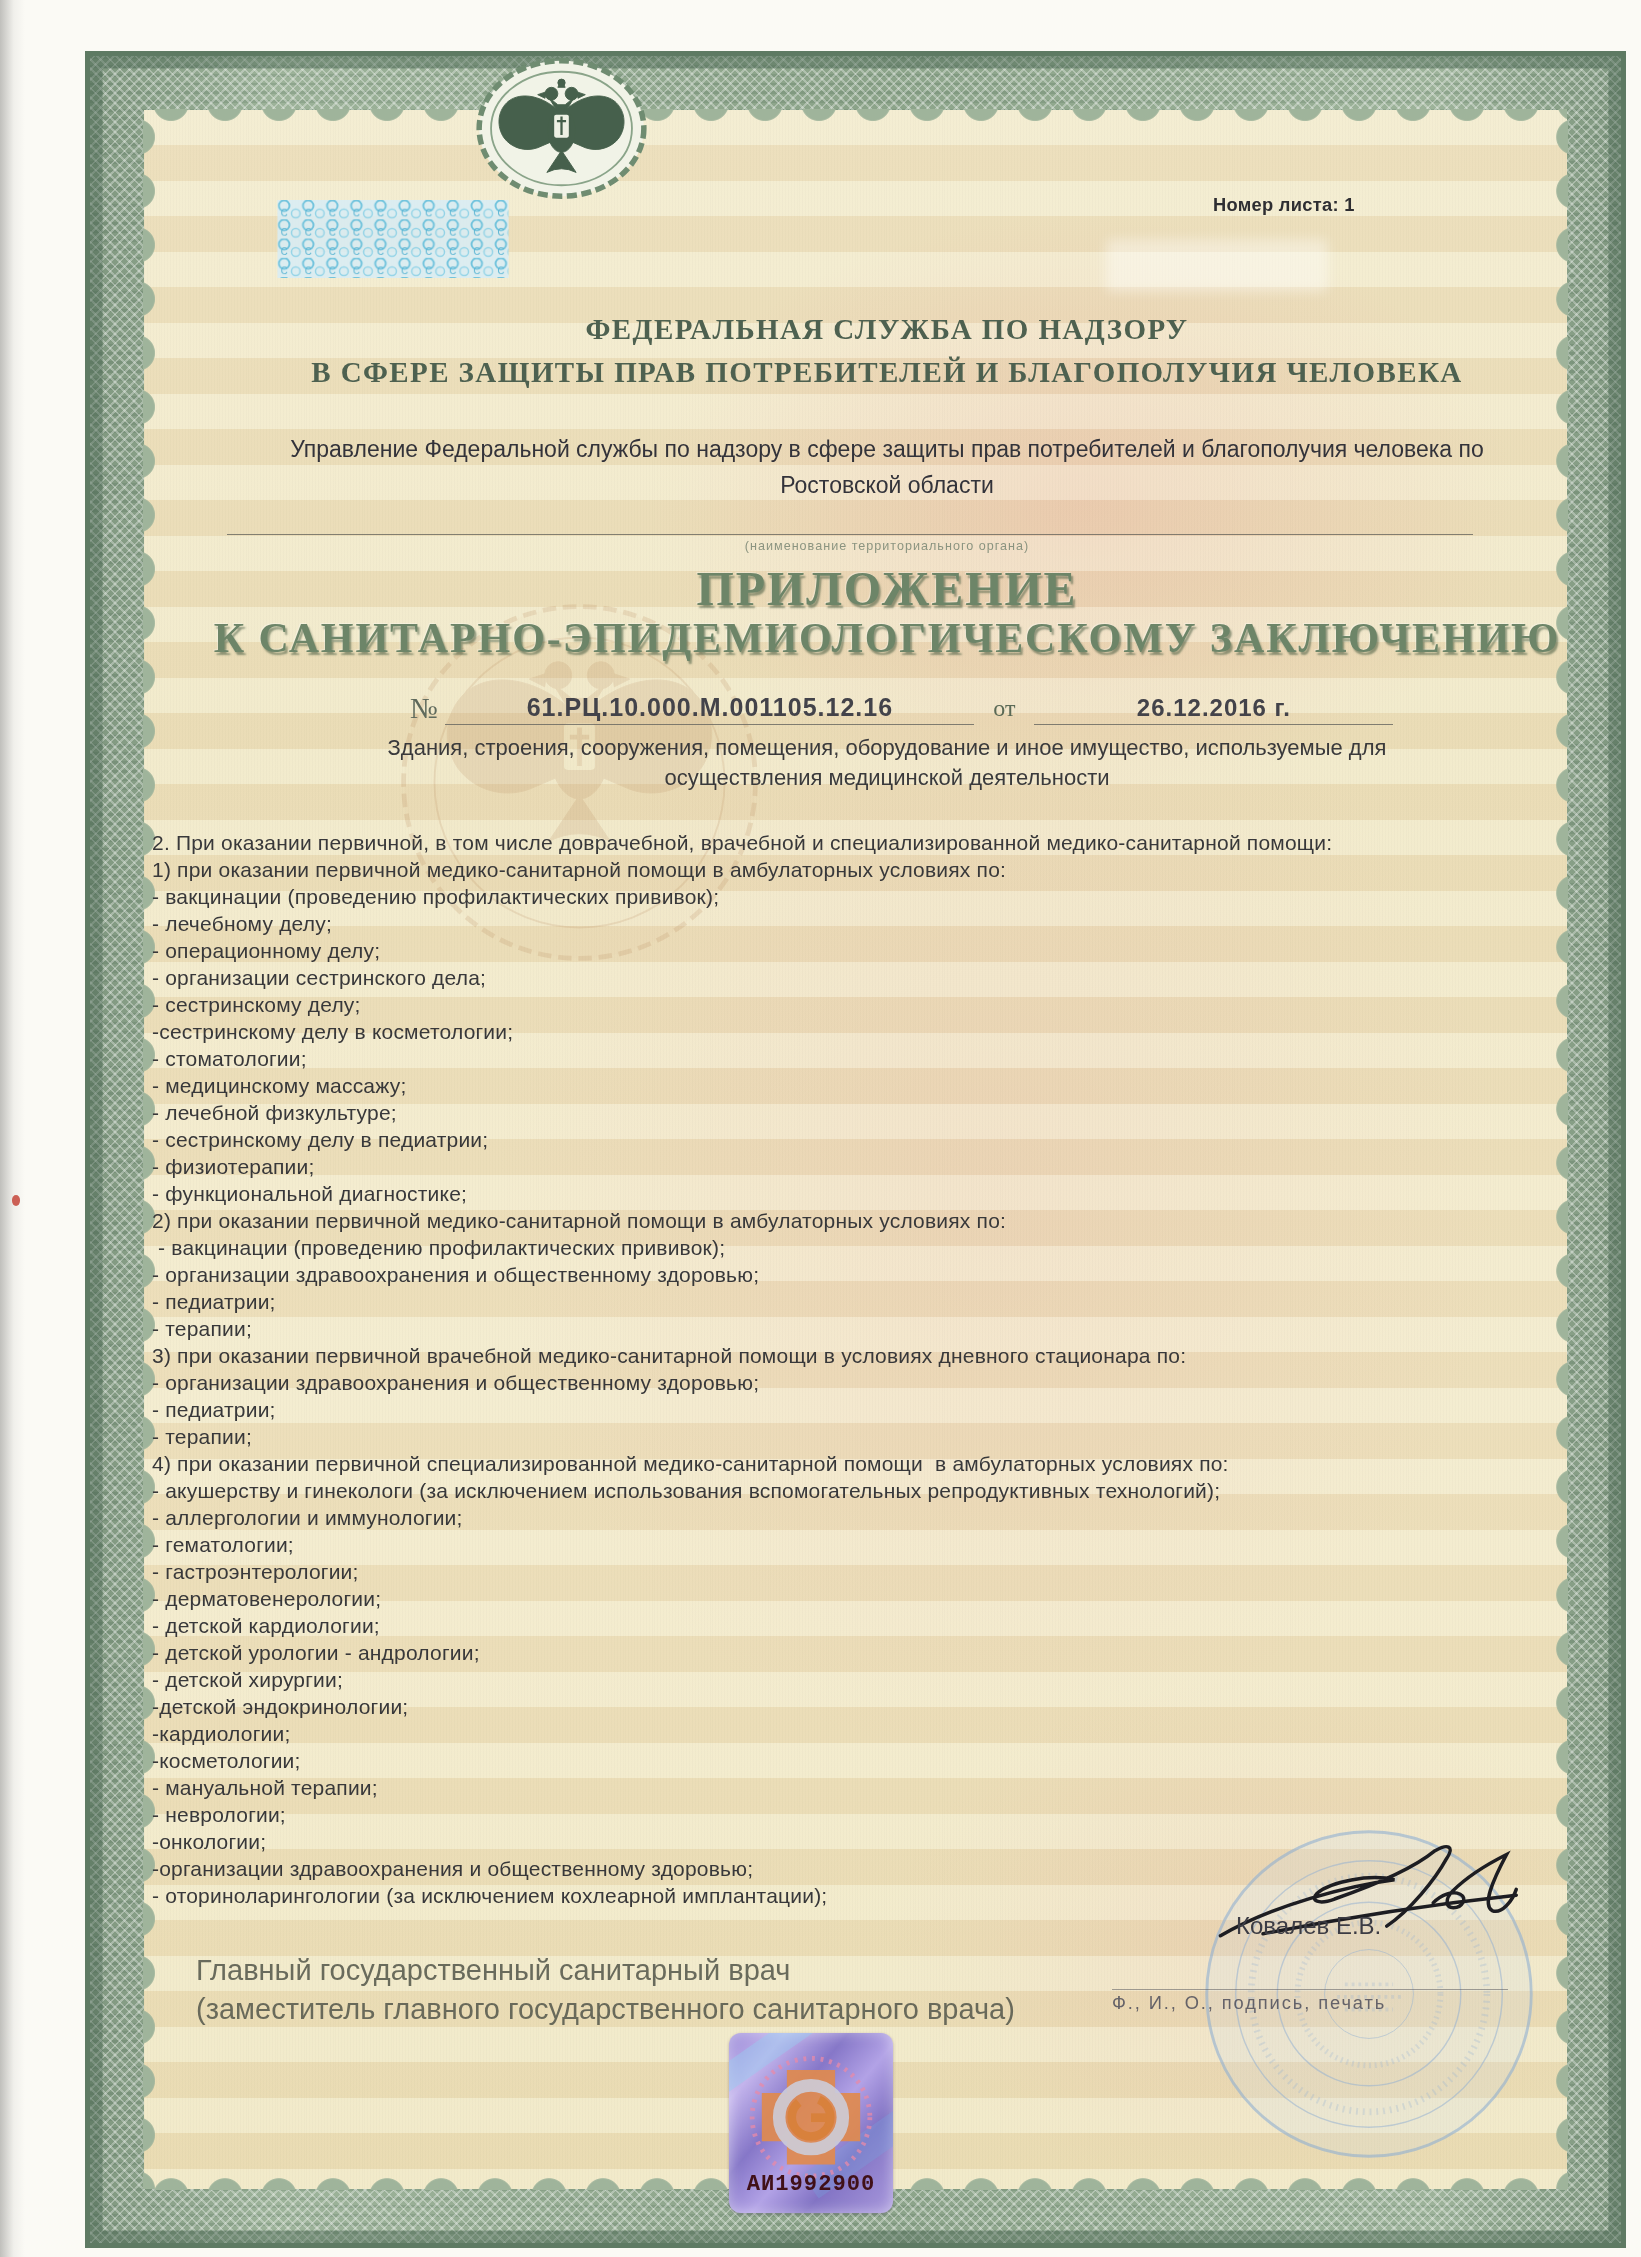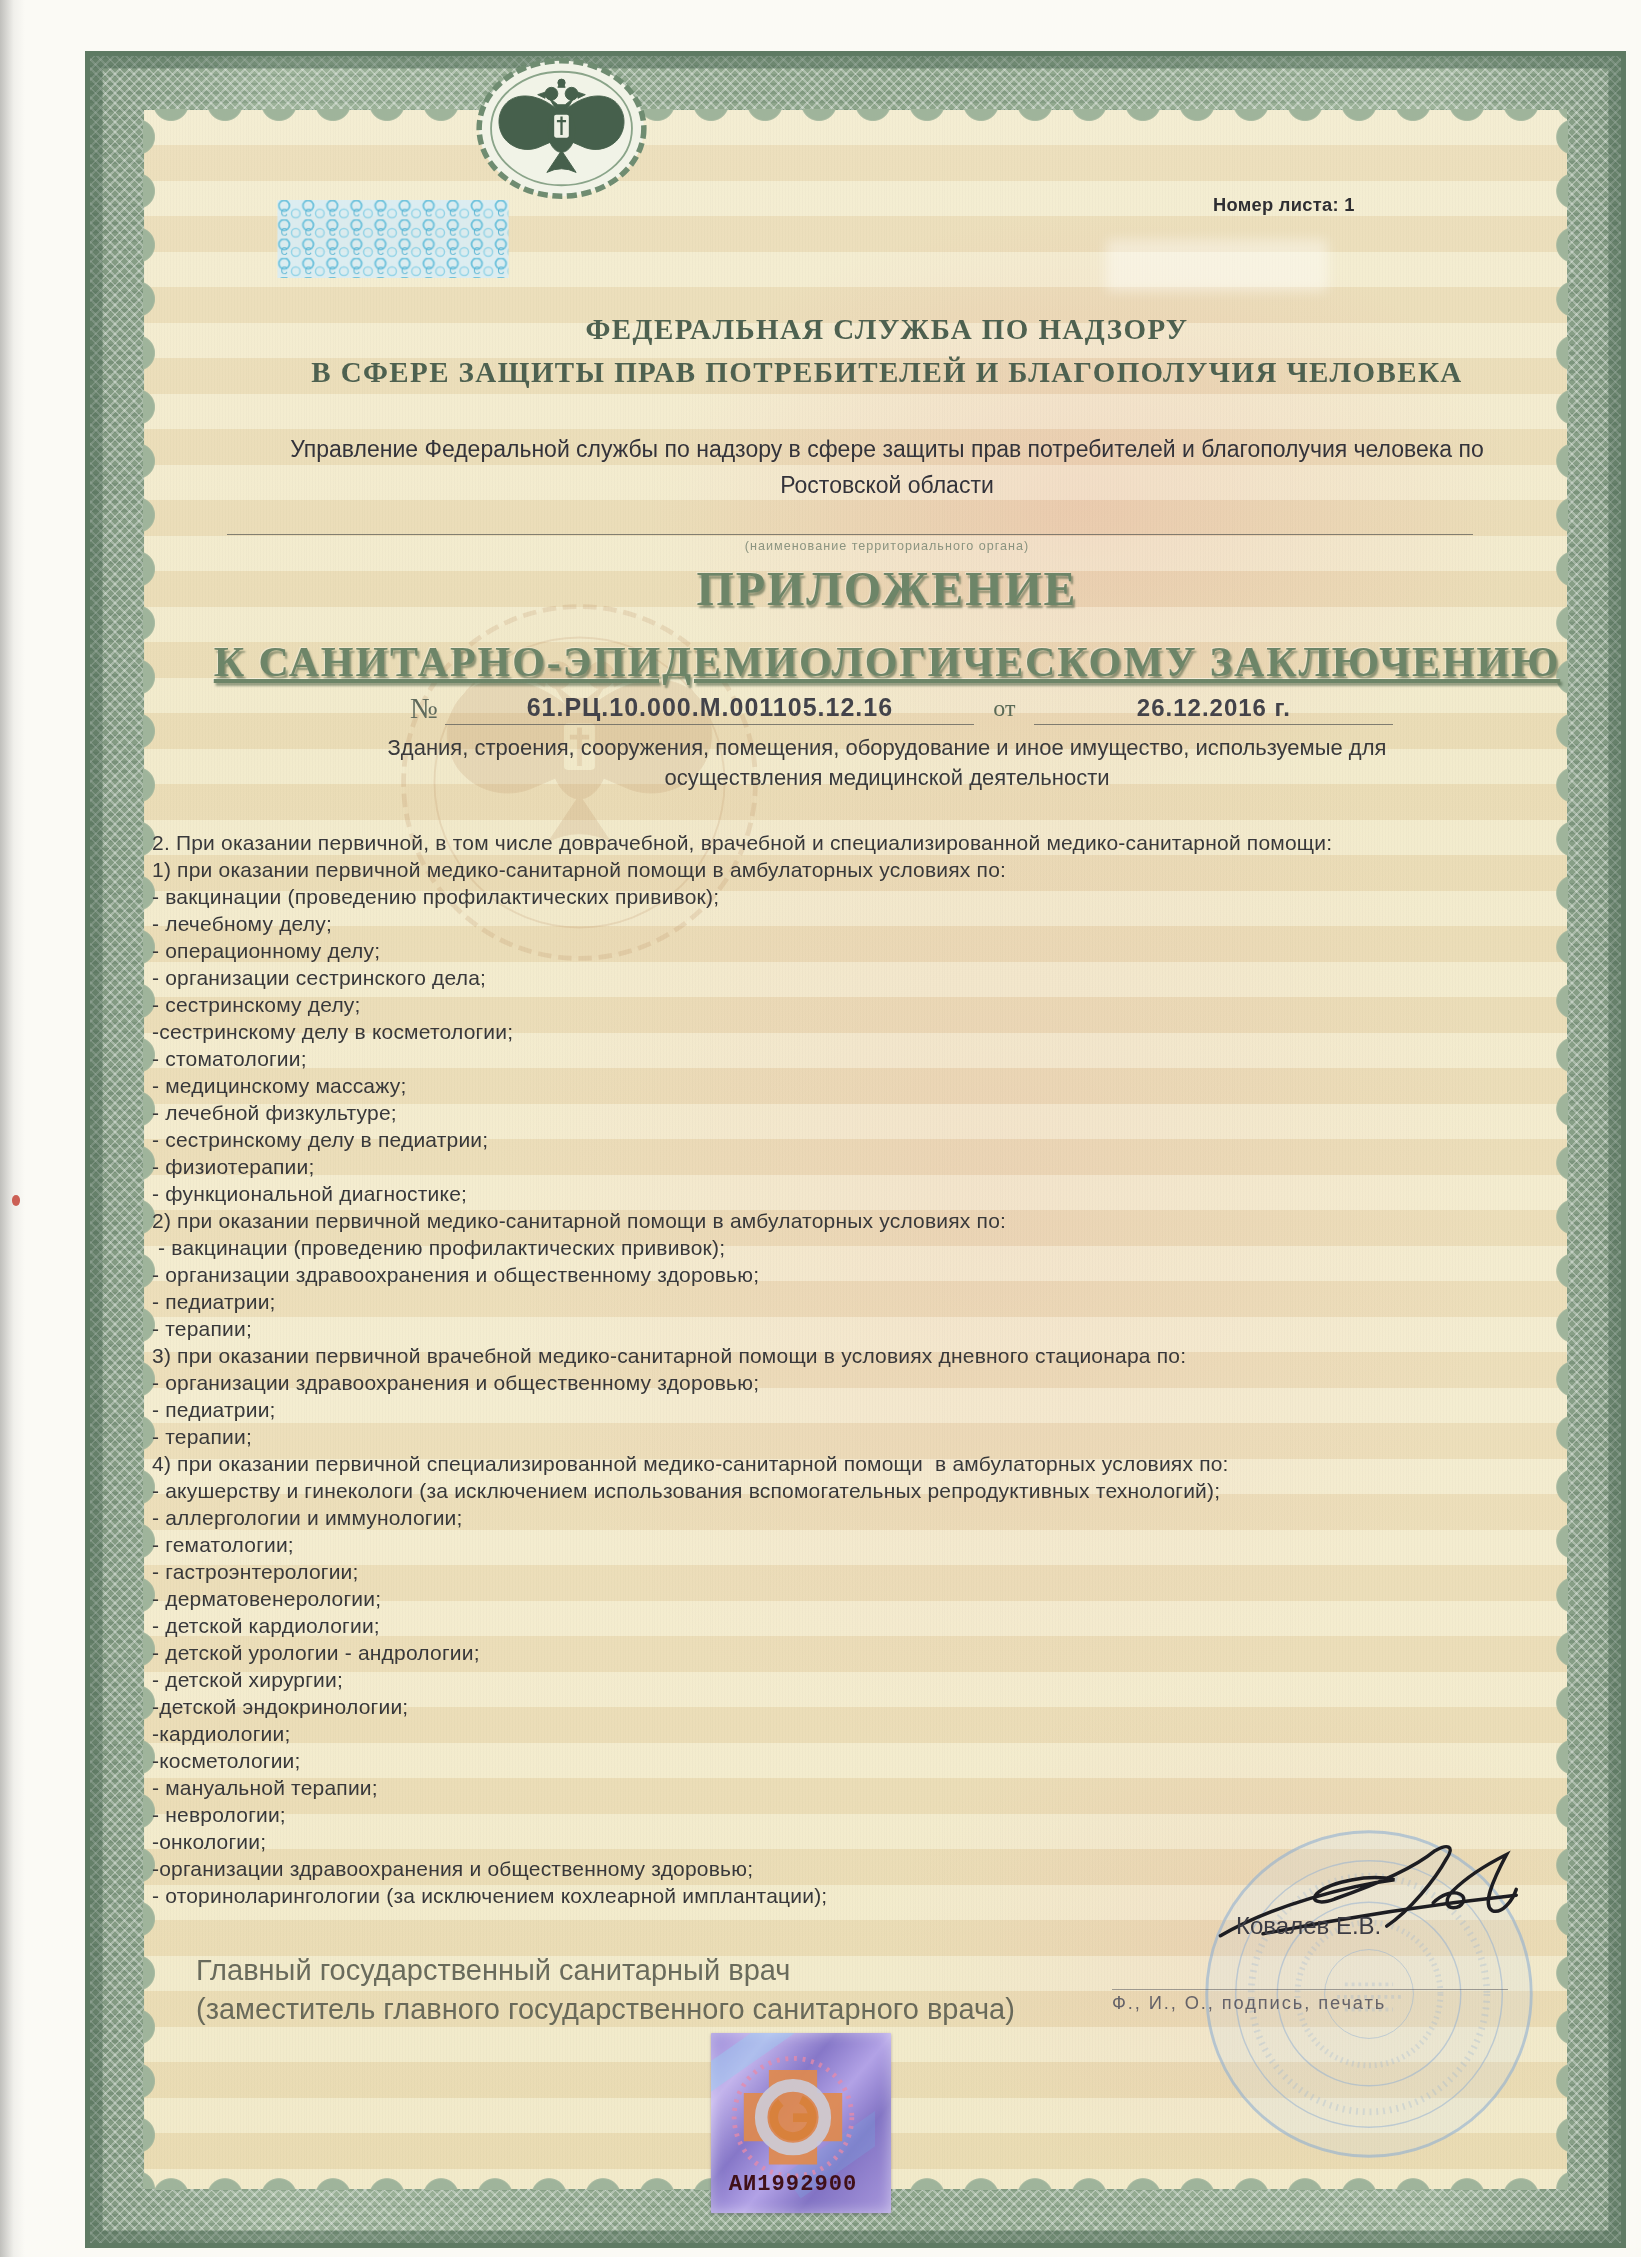--- a/index.html
+++ b/index.html
@@ -63,21 +63,21 @@
   .org1{top:436px;}
   .org2{top:472px;}
 
   .org-rule{left:227px;top:534px;width:1246px;border-top:1.9px solid rgba(95,95,90,.75);z-index:3;}
   .org-caption{top:539px;font-size:12.6px;color:#8b9480;letter-spacing:1px;z-index:3;}
 
   .big-title{font-family:"Liberation Serif",serif;font-weight:700;color:#6d8568;
     letter-spacing:1.9px;z-index:3;
     text-shadow:1.9px 2.9px 1.9px rgba(66,88,62,.55),-1px -1px 0 rgba(255,255,255,.30);}
   .bt1{top:561px;font-size:48px;}
-  .bt2{top:638px;font-size:42px;text-decoration:underline;}
+  .bt2{top:614px;font-size:42px;}
 
   .num-row{left:410px;top:686px;height:39px;display:flex;align-items:flex-end;z-index:3;}
   .no-sign{font-family:"Liberation Serif",serif;font-size:29px;color:#5f6a5c;padding-right:7.7px;
     line-height:33px;}
   .num-seg{border-bottom:1.9px solid rgba(100,100,95,.8);text-align:center;line-height:33px;}
   .num-seg.n1{width:529px;font-size:25px;font-weight:700;color:#43434a;letter-spacing:1px;}
   .from-label{width:60px;text-align:center;font-family:"Liberation Serif",serif;font-size:24px;
     color:#5b6a56;line-height:33px;}
   .num-seg.n2{width:359px;font-size:24px;font-weight:700;color:#43434a;letter-spacing:1px;}
 
@@ -95,21 +95,21 @@
   .st1{top:1954px;}
   .st2{top:1993px;}
 
   .stamp{left:1200px;top:1825px;width:338px;height:338px;z-index:2;opacity:.6;}
   .signature{left:1205px;top:1839px;width:319px;height:121px;z-index:5;}
   .sig-name{left:1236px;top:1912px;font-size:24px;color:#3c3c44;z-index:5;}
   .sig-caption-box{left:1112px;top:1989px;width:396px;border-top:1px solid rgba(90,90,95,.55);
     z-index:4;}
   .sig-caption{font-size:18.3px;color:rgba(78,78,90,.85);letter-spacing:1.9px;padding-top:1.9px;}
 
-  .holo-sticker{left:711px;top:2033px;width:180px;height:180px;z-index:8;border-radius:1px;
+  .holo-sticker{left:729px;top:2033px;width:164px;height:180px;z-index:8;border-radius:12px;
     background:linear-gradient(130deg,#9a8ad8 0%,#c3b4ec 18%,#8677c8 38%,#b2a2e6 55%,#8273c4 72%,#a898dc 100%);
     box-shadow:inset 0 0 13.5px rgba(255,255,255,.45),0 1px 2.9px rgba(60,40,90,.35);overflow:hidden;}
 
   .white-patch{left:1106px;top:239px;width:222px;height:53px;background:rgba(255,255,252,.4);
     border-radius:5.8px;filter:blur(5.8px);z-index:2;}
 </style>
 </head>
 <body>
 
 <div id="page">

